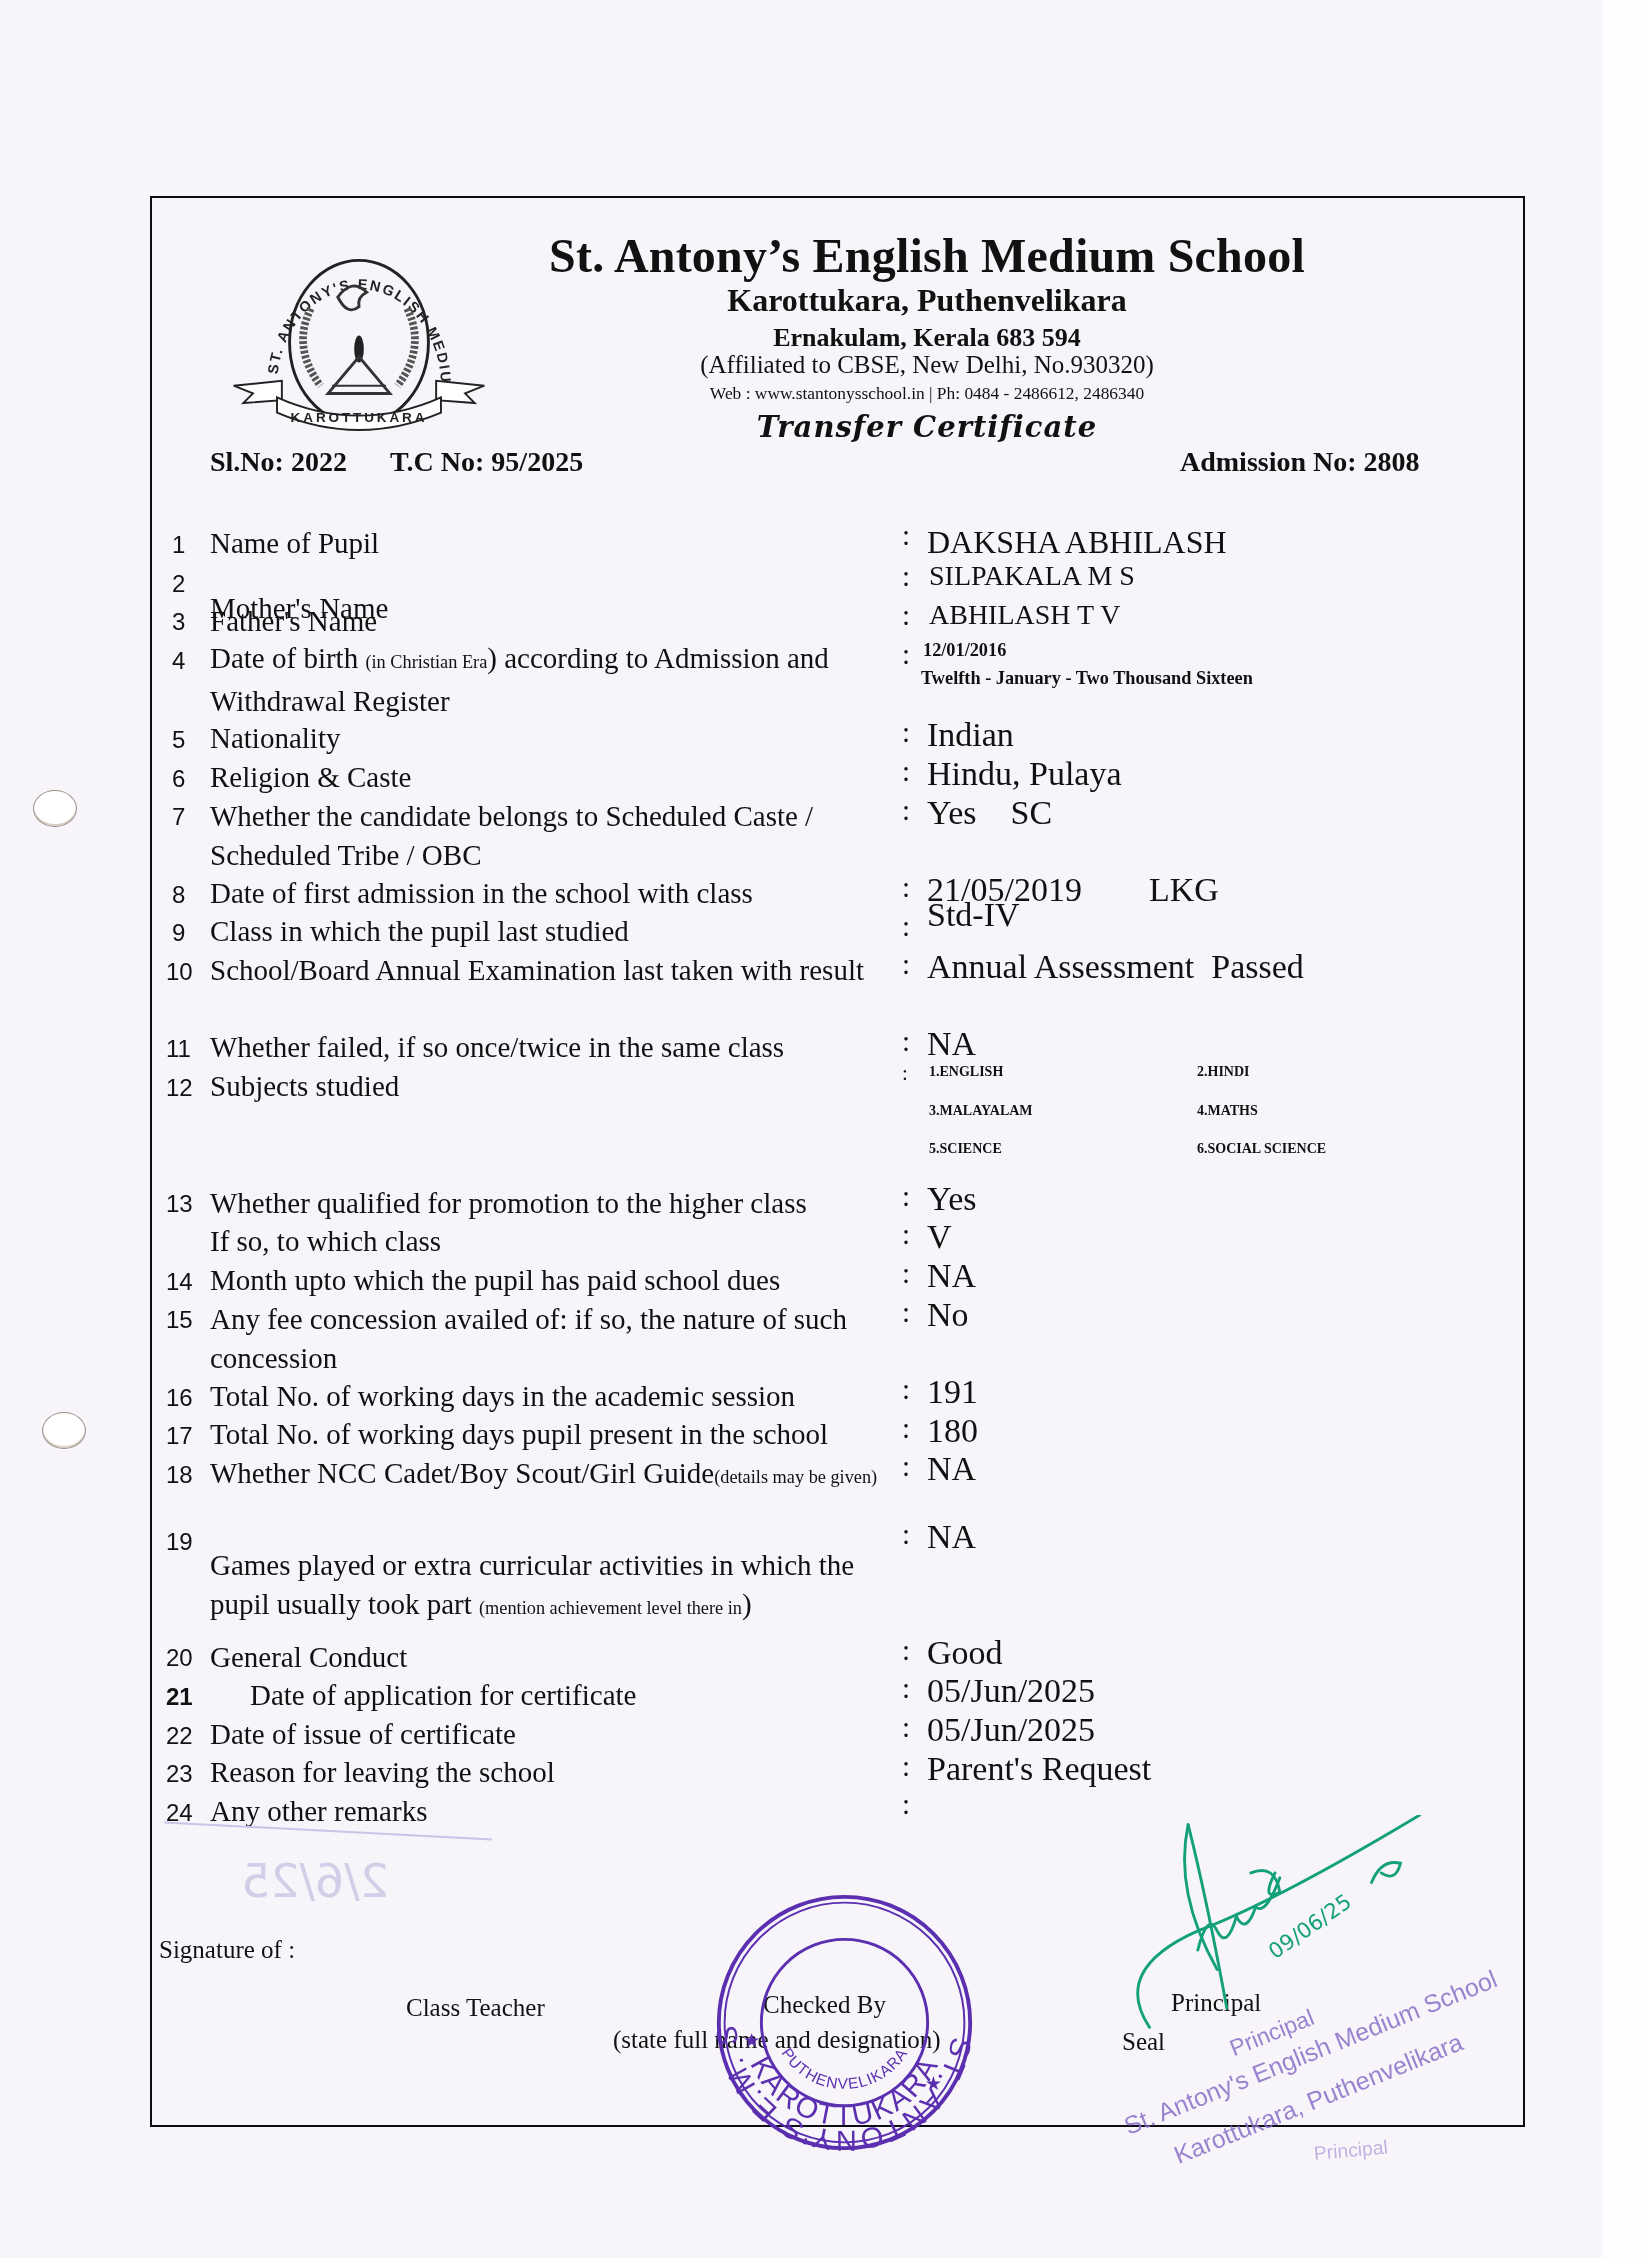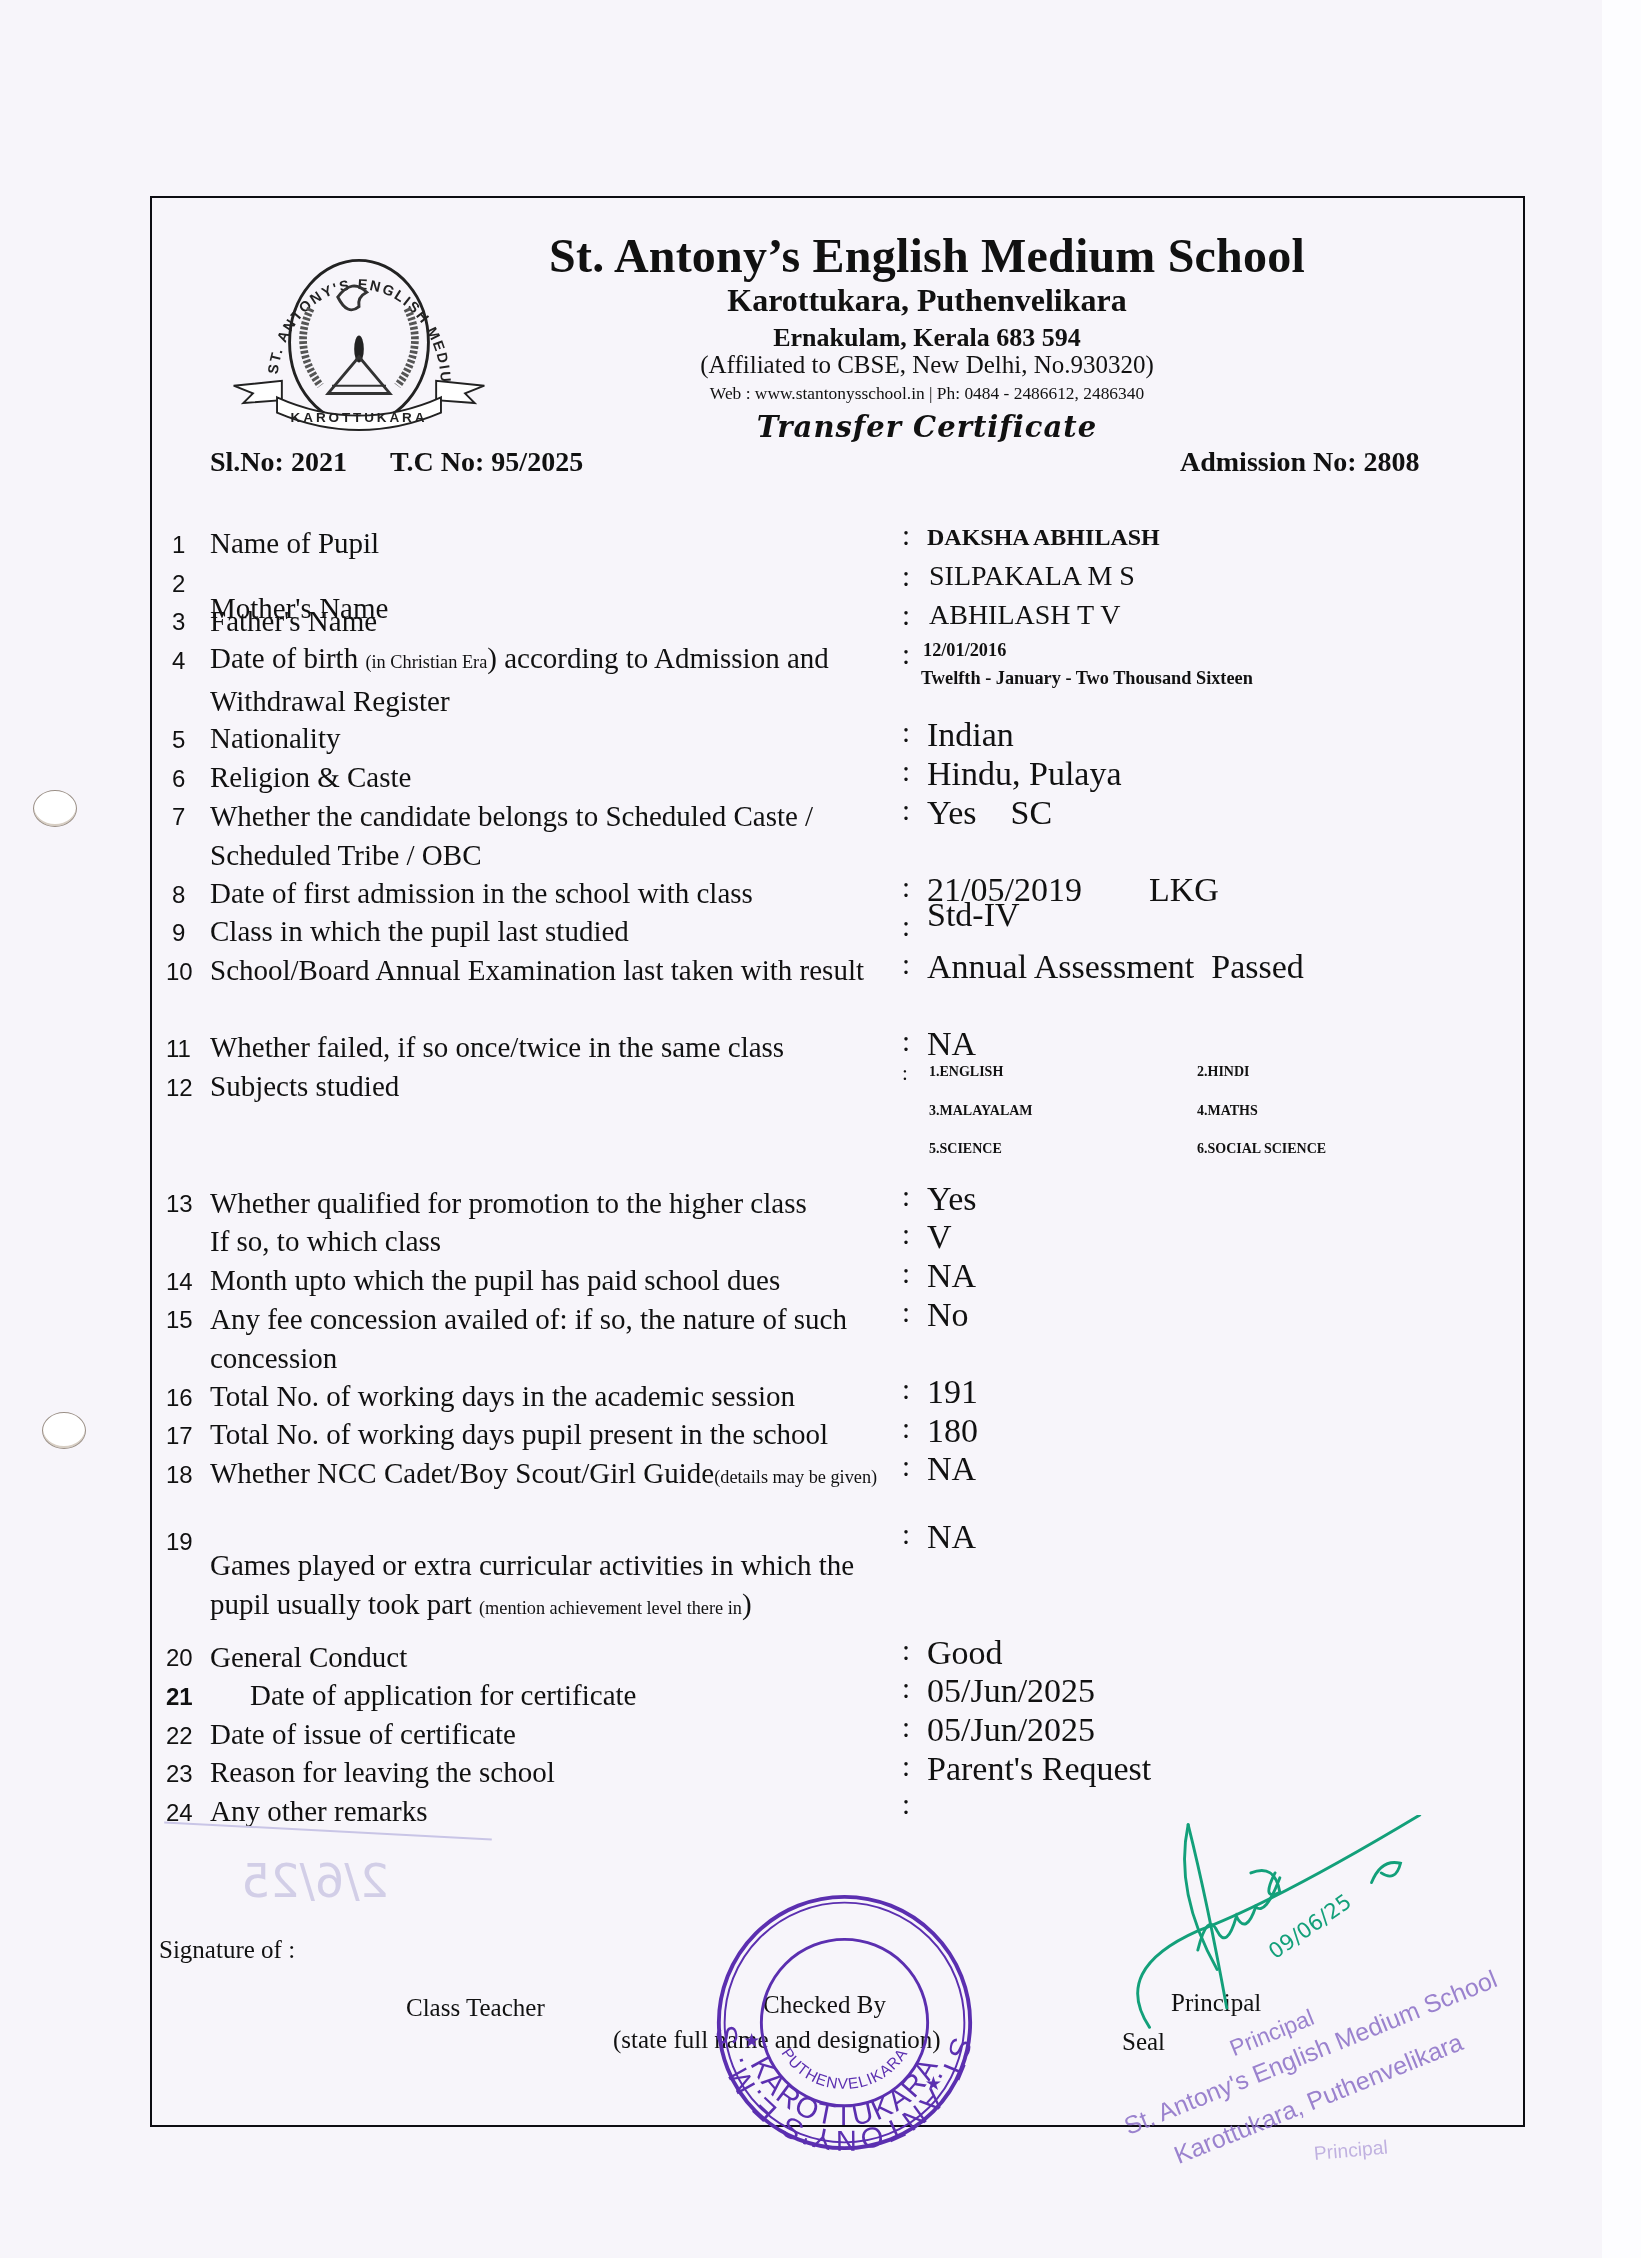--- a/index.html
+++ b/index.html
@@ -31,21 +31,21 @@
   .sl-no { left: 210px; top: 446px; font-size: 28px; font-weight: bold; }
   .tc-no { left: 390px; top: 446px; font-size: 28px; font-weight: bold; }
   .adm-no { left: 1180px; top: 446px; font-size: 28px; font-weight: bold; }
 
   
   .num { position: absolute; font-family: "Liberation Sans", "DejaVu Sans", sans-serif; font-size: 24px; }
   .lbl { position: absolute; left: 210px; font-size: 29px; line-height: 39px; width: 676px; white-space: normal; }
   .small { font-size: 18.3px; }
   .colon { position: absolute; left: 902px; font-size: 29px; }
   .val { position: absolute; left: 927px; font-size: 34px; white-space: nowrap; }
-  .val-bold { font-weight: bold; font-size: 24px; text-align: center; }
+  .val-bold { font-weight: normal; font-size: 32px; text-align: center; }
   .mono { font-family: Liberation Serif, serif; font-weight: bold; font-size: 14px; }
 
   .sig-label { font-size: 25px; position: absolute; white-space: nowrap; }
 
   .stamp { position: absolute; left: 714px; top: 1892px; width: 261px; height: 261px; }
   .signature { position: absolute; left: 1130px; top: 1815px; width: 319px; height: 222px; }
   .seal-text { position: absolute; left: 1110px; top: 2008px; color: #8b6fc7; font-family: "Liberation Sans", sans-serif; transform: rotate(-22deg); transform-origin: left top; opacity: 0.85; }
   .ghost { position: absolute; color: #b5b0d8; opacity: 0.55; font-family: "DejaVu Sans", sans-serif; transform: scaleX(-1); }
 </style>
 </head>
@@ -76,21 +76,21 @@
   <path d="M55 162 Q140 200 225 162 L225 178 Q140 214 55 178 Z" fill="#fff" stroke="#222" stroke-width="2"></path>
   <text x="140" y="188" text-anchor="middle" font-family="Liberation Sans, sans-serif" font-weight="bold" font-size="14" fill="#222" letter-spacing="3">KAROTTUKARA</text>
 </svg>
 
 <div class="abs school-name">St. Antony’s English Medium School</div>
 <div class="abs loc1">Karottukara, Puthenvelikara</div>
 <div class="abs loc2">Ernakulam, Kerala 683 594</div>
 <div class="abs affil">(Affiliated to CBSE, New Delhi, No.930320)</div>
 <div class="abs web">Web : www.stantonysschool.in | Ph: 0484 - 2486612, 2486340</div>
 <div class="abs tc-title">Transfer Certificate</div>
-<div class="abs sl-no">Sl.No: 2021</div>
+<div class="abs sl-no">Sl.No: 2022</div>
 <div class="abs tc-no">T.C No: 95/2025</div>
 <div class="abs adm-no">Admission No:  2808</div>
 
 <div class="num" style="left:172px; top:531px;">1</div>
 <div class="lbl" style="top:524px;">Name of Pupil</div>
 <div class="colon" style="top:519px;">:</div>
 <div class="val val-bold" style="top:524px;">DAKSHA  ABHILASH</div>
 
 <div class="num" style="left:172px; top:570px;">2</div>
 <div class="lbl" style="top:563px;margin-top:26px;">Mother's Name</div>

